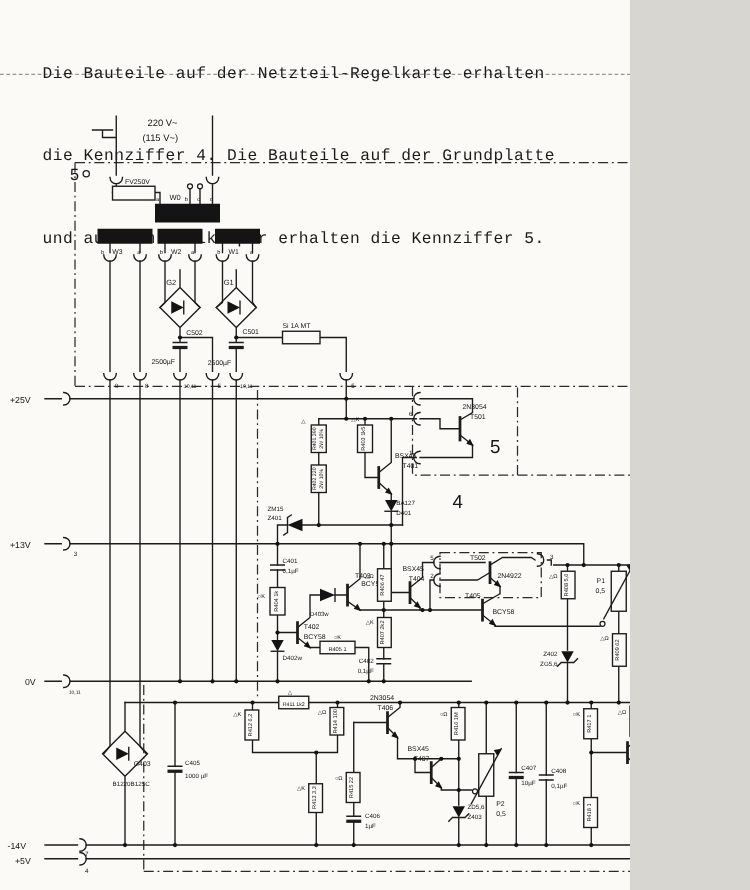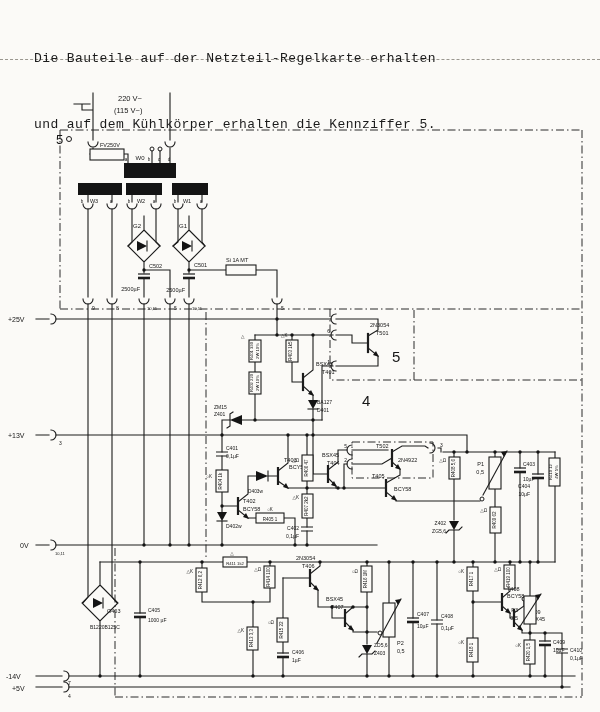--- a/index.html
+++ b/index.html
@@ -1,16 +1,16 @@
 <!DOCTYPE html>
 <html><head>
 <meta charset="utf-8">
 <style>
   html,body{margin:0;padding:0;background:#d8d6d0;}
-  .page{position:relative;width:600px;height:712px;background:#fbfaf7;overflow:hidden;
+  .page{position:relative;width:504px;height:712px;background:#fbfaf7;overflow:hidden;
         font-family:"Liberation Sans",sans-serif;}
   .intro{position:absolute;top:4px;left:34px;z-index:2;
          font-family:"Liberation Mono","DejaVu Sans Mono",monospace;
          font-size:13px;line-height:22px;color:#1b1b1b;letter-spacing:.4px;white-space:pre;}
   .rule{position:absolute;top:59px;left:0;width:600px;border-top:1.5px dashed #9a978f;z-index:1;}
   svg{position:absolute;top:0;left:0;z-index:3;}
   .w{stroke:#1c1c1c;stroke-width:1.1;fill:none;stroke-linecap:square;}
   .w2{stroke:#1c1c1c;stroke-width:2.2;fill:none;stroke-linecap:square;}
   .dd{stroke:#2b2b2b;stroke-width:1;fill:none;stroke-dasharray:8 3 1.5 3;}
   .blk{fill:#141414;stroke:none;}
@@ -19,20 +19,21 @@
   .pl2{stroke:#1c1c1c;stroke-width:2.6;fill:none;}
   .cir{stroke:#1c1c1c;stroke-width:1;fill:none;}
   text{fill:#161616;font-family:"Liberation Sans",sans-serif;}
 </style>
 </head>
 <body>
 
 <div class="page">
   <div class="intro">
     <div>Die Bauteile auf der Netzteil-Regelkarte erhalten</div>
+    <div>die Kennziffer 4. Die Bauteile auf der Grundplatte</div>
     <div>und auf dem Kühlkörper erhalten die Kennziffer 5.</div>
   </div>
   <div class="rule"></div>
 
   <svg width="600" height="712" viewBox="0 0 600 712">
 
     <g>
       <path class="dd" d="M60,130 H582 M60,130 V309 M60,309 H582 M582,130 V697 M115,697 H582 M115,548 V697 M206,312 V560 M414,380 H582 M330,309 V380 H414 V309 M352,442 H433 V478 H352 Z"></path>
     </g>
 

